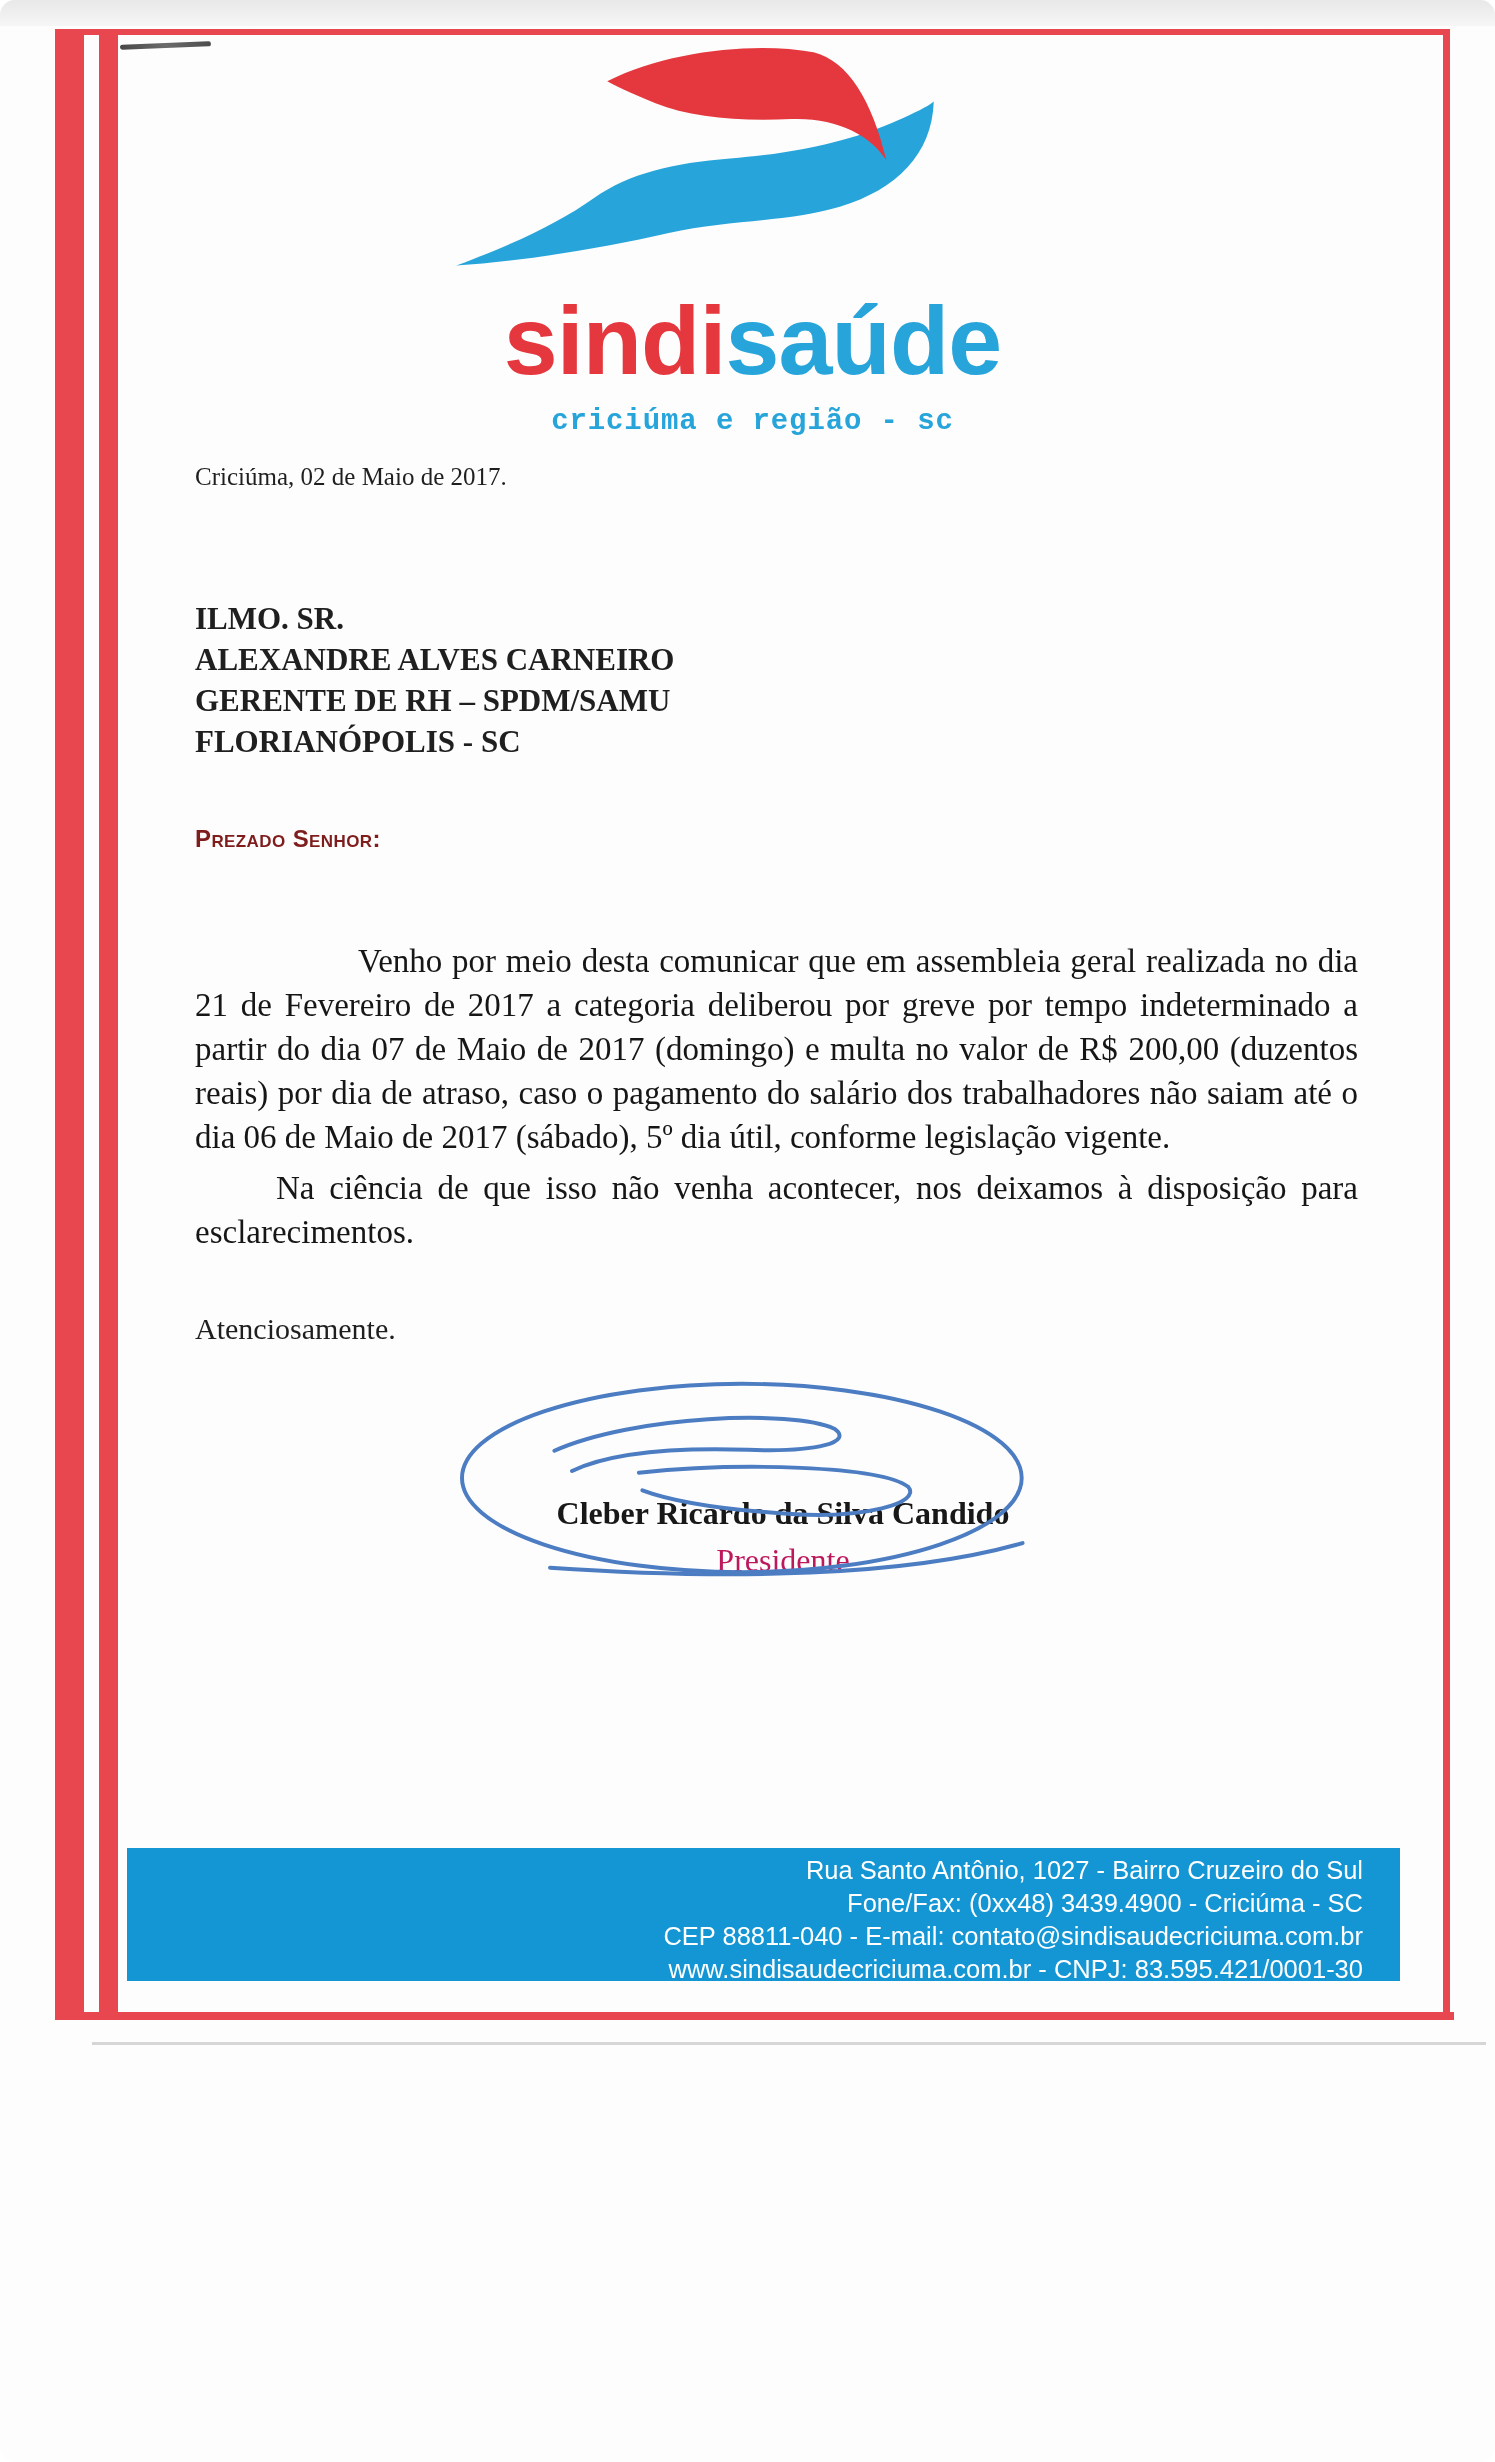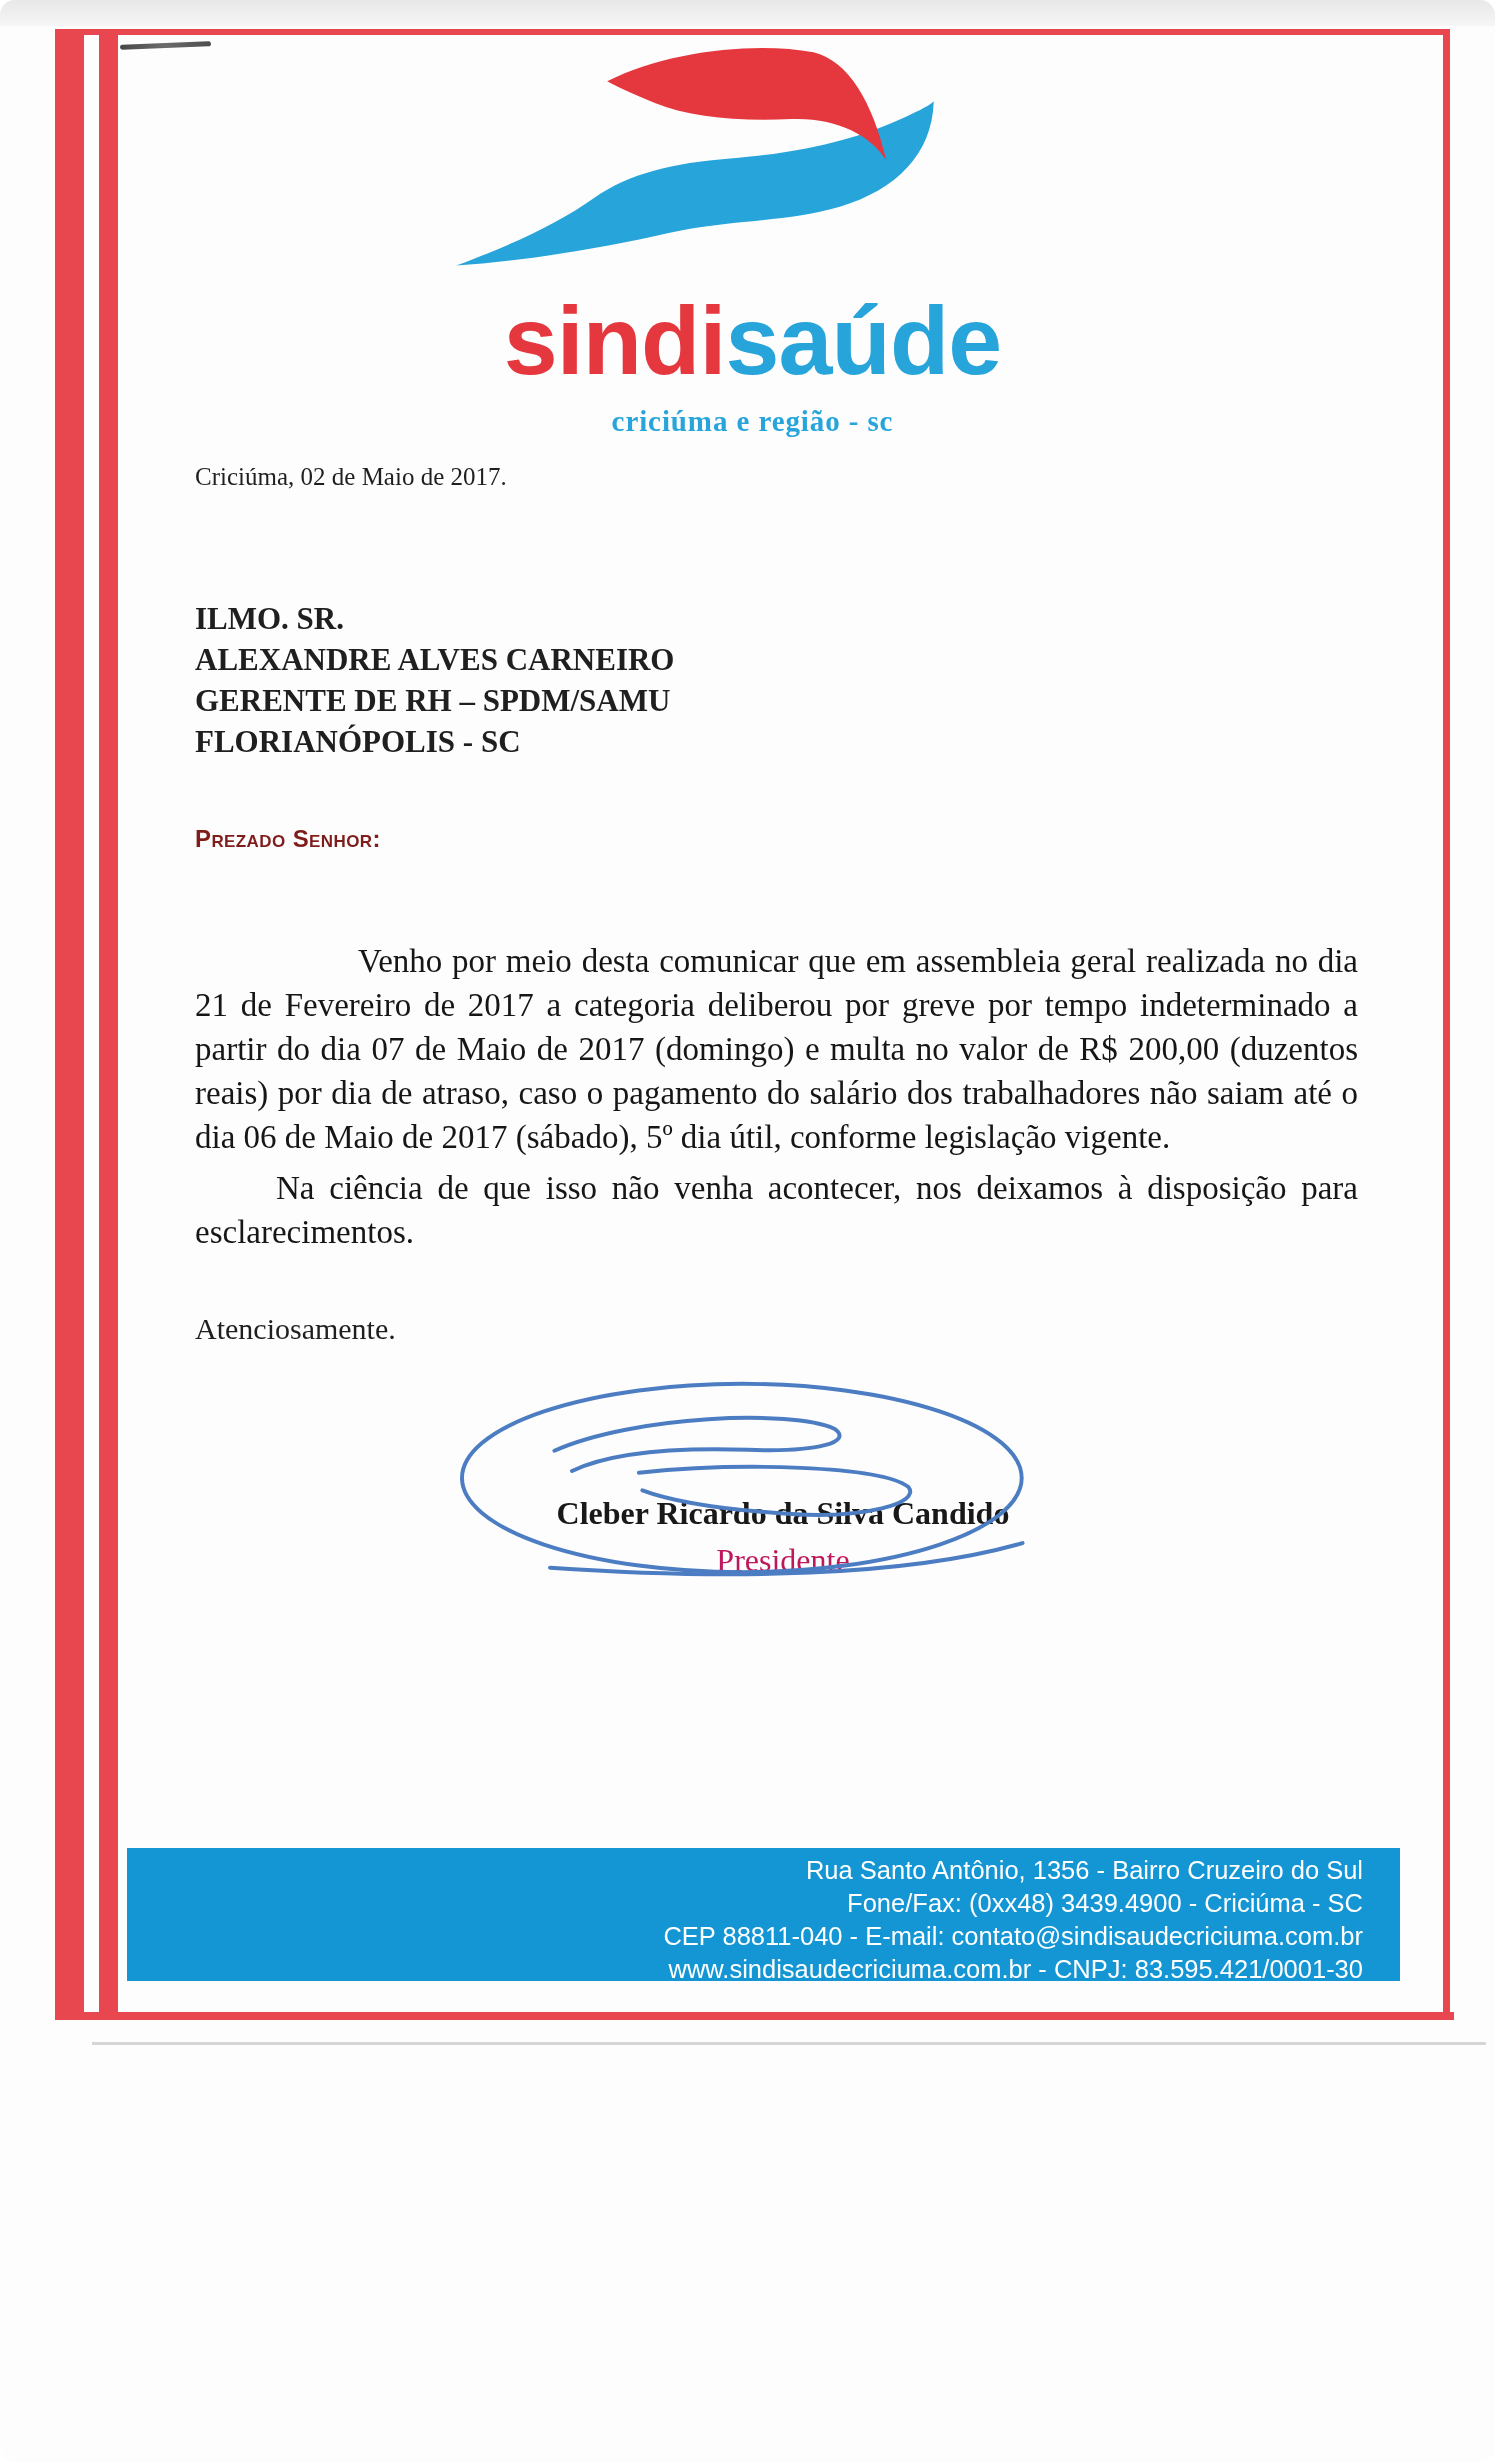--- a/index.html
+++ b/index.html
@@ -20,21 +20,21 @@
   .staple{position:absolute;left:120px;top:43px;width:91px;height:5.3px;border-radius:2.6px;
     background:linear-gradient(90deg,#474747,#6b6b6b,#4d4d4d);transform:rotate(-2.2deg);}
   
   .swoosh{position:absolute;left:440px;top:40px;width:510px;height:237px;}
   .wordmark{position:absolute;left:357px;top:295px;width:791px;text-align:center;
     font-family:"Liberation Sans",sans-serif;font-weight:bold;font-size:97px;
     letter-spacing:-0.9px;line-height:0.95;white-space:nowrap;}
   .brand-red{color:#e5383e;}
   .brand-blue{color:#27a5db;}
   .tagline{position:absolute;left:357px;top:405px;width:791px;text-align:center;
-    font-family:Liberation Serif, serif;font-weight:bold;font-size:29px;
+    font-family:Liberation Mono, monospace;font-weight:bold;font-size:29px;
     letter-spacing:0.9px;color:#27a5db;}
   
   .dateline{position:absolute;left:195px;top:463px;font-size:25px;}
   .recipient{position:absolute;left:195px;top:598px;font-weight:bold;font-size:31px;line-height:41px;}
   .salutation{position:absolute;left:195px;top:825px;font-family:"Liberation Sans",sans-serif;
     font-weight:bold;font-size:24px;font-variant:small-caps;letter-spacing:0.4px;color:#7f1d1d;}
   .para{position:absolute;left:195px;width:1163px;font-size:33px;line-height:44px;
     text-align:justify;color:#161616;}
   .p1{top:939px;text-indent:163px;}
   .p2{top:1166px;text-indent:81px;}
@@ -107,21 +107,21 @@
   <div class="sig-title">Presidente</div>
   <svg class="scribble" viewBox="0 0 700 260" xmlns="http://www.w3.org/2000/svg" fill="none" stroke="#4c7dc2" stroke-width="4.5" stroke-linecap="round">
     <ellipse cx="343" cy="126" rx="318" ry="107"></ellipse>
     <path d="M 130 95 C 220 55, 400 48, 448 70 C 470 85, 430 97, 350 94 C 260 91, 190 99, 150 118"></path>
     <path d="M 226 120 C 340 108, 500 112, 532 136 C 548 155, 480 172, 400 167 C 320 162, 262 152, 230 140"></path>
     <path d="M 125 228 C 330 242, 530 238, 662 200"></path>
   </svg>
 
   <div class="footer-bar">
     <div class="footer-text">
-      <div>Rua Santo Antônio, 1356 - Bairro Cruzeiro do Sul</div>
+      <div>Rua Santo Antônio, 1027 - Bairro Cruzeiro do Sul</div>
       <div>Fone/Fax: (0xx48) 3439.4900 - Criciúma - SC</div>
       <div>CEP 88811-040 - E-mail: contato@sindisaudecriciuma.com.br</div>
       <div>www.sindisaudecriciuma.com.br - CNPJ: 83.595.421/0001-30</div>
     </div>
   </div>
 
   <div class="paper-shadow"></div>
 
 </div>
 

